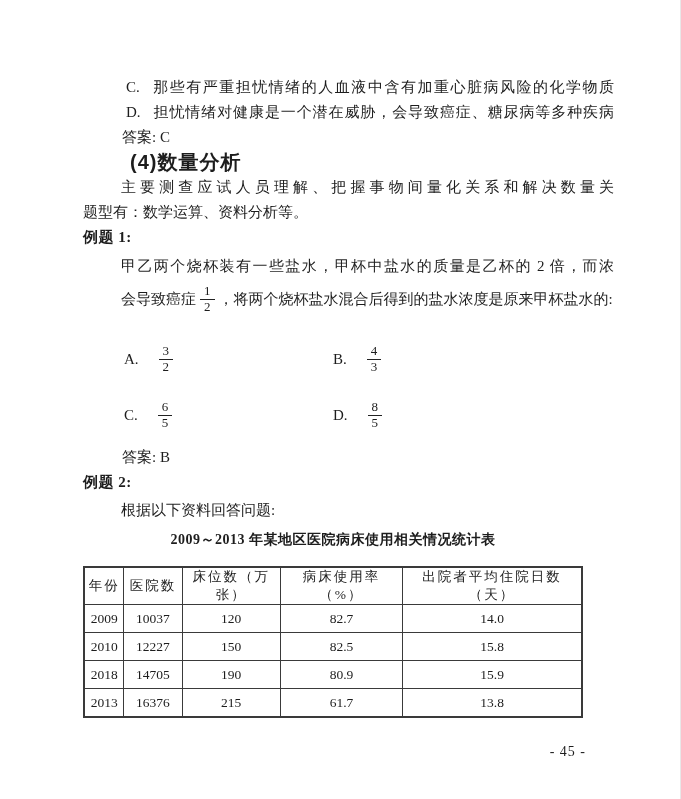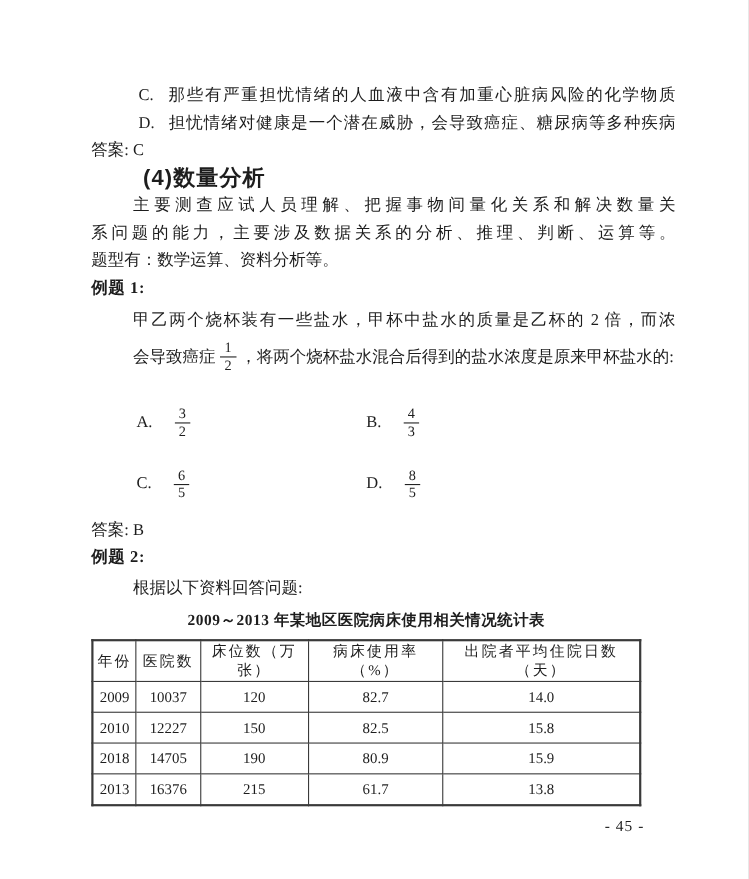--- a/index.html
+++ b/index.html
@@ -11,21 +11,21 @@
     font-family:"Liberation Serif","DejaVu Serif",serif;
     color:#1d1d1d;
     padding:75px 66px 15px 83px;
     overflow:hidden;
     border-right:1px solid #e8e8e8;
   }
   .line { font-size:15px; line-height:25px; white-space:nowrap; }
   .jl { text-align:justify; text-align-last:justify; white-space:normal; }
   .opt-top { margin-left:43px; }
   .opt-top .opt-label { margin-right:12px; }
-  .ans-line { }
+  .ans-line { margin-left:39px; }
   .sec-head {
     margin-left:47px; font-size:20px; font-weight:bold; line-height:25px;
     font-family:"Liberation Sans","DejaVu Sans",sans-serif;
     letter-spacing:1px;
   }
   .para-line { font-size:15px; line-height:25px; }
   .indent1 { text-indent:38px; }
   .ex-head { font-size:15px; font-weight:bold; line-height:25px; letter-spacing:0.5px; }
   .q-line1 { margin-top:4px; }
   .q-line2 {
@@ -43,21 +43,21 @@
   .optrow.r2 { margin-top:20px; }
   .optcell { width:209px; display:flex; align-items:center; }
   .optcell .opt-label { font-size:15px; margin-right:16px; }
   .ans-b { margin-top:12px; }
   .ex2-intro { margin-top:3px; }
   .tbl-title {
     width:500px; text-align:center; font-weight:bold; font-size:14px;
     margin-top:7px; line-height:20px; letter-spacing:0.5px;
   }
   table.stats {
-    width:500px; border-collapse:collapse; margin-top:6px;
+    width:500px; border-collapse:collapse; margin-top:16px;
     border:2px solid #3a3a3a;
   }
   table.stats th, table.stats td {
     border:1px solid #3a3a3a; text-align:center; vertical-align:middle;
     font-size:13.5px; font-weight:normal; padding:0;
   }
   table.stats th { height:25px; letter-spacing:2px; }
   table.stats td { height:27px; }
   .page-number {
     position:absolute; top:744px; right:94px; font-size:14px;
@@ -75,21 +75,20 @@
 
   <div class="line opt-top jl">
     <span class="opt-label">D.</span><span>担忧情绪对健康是一个潜在威胁，会导致癌症、糖尿病等多种疾病</span>
   </div>
 
   <div class="line ans-line">答案: C</div>
 
   <div class="sec-head">(4)数量分析</div>
 
   <div class="para-line jl indent1">主要测查应试人员理解、把握事物间量化关系和解决数量关</div>
-  <div class="para-line jl">系问题的能力，主要涉及数据关系的分析、推理、判断、运算等。</div>
   <div class="para-line">题型有：数学运算、资料分析等。</div>
 
   <div class="ex-head">例题 1:</div>
 
   <div class="para-line jl indent1 q-line1">甲乙两个烧杯装有一些盐水，甲杯中盐水的质量是乙杯的 2 倍，而浓</div>
 
   <div class="q-line2">
     <span class="pre">会导致癌症</span>
     <span class="frac">
       <span class="num">1</span>

